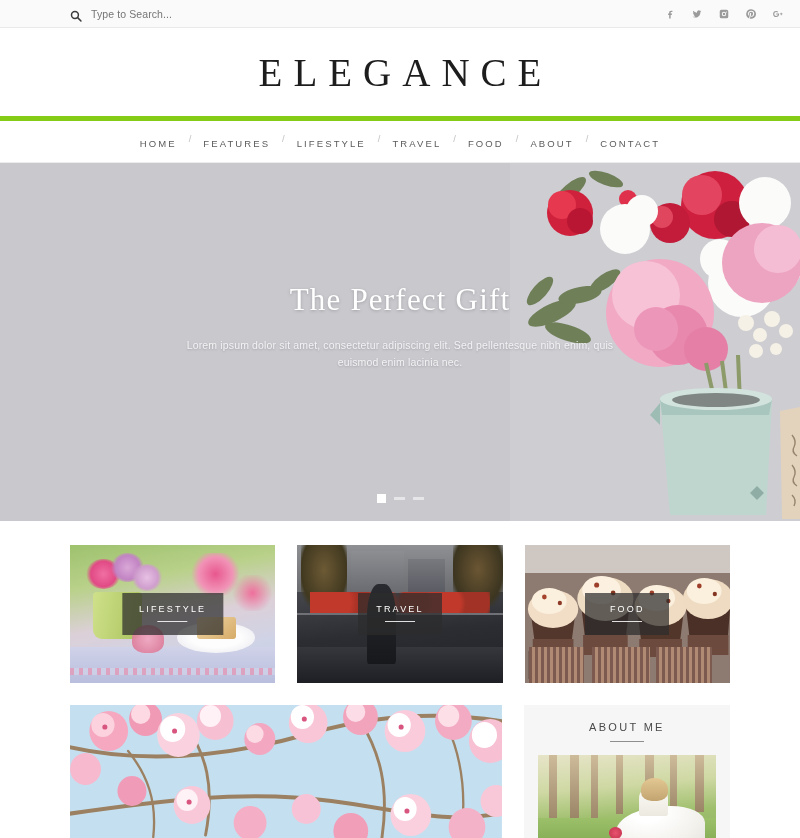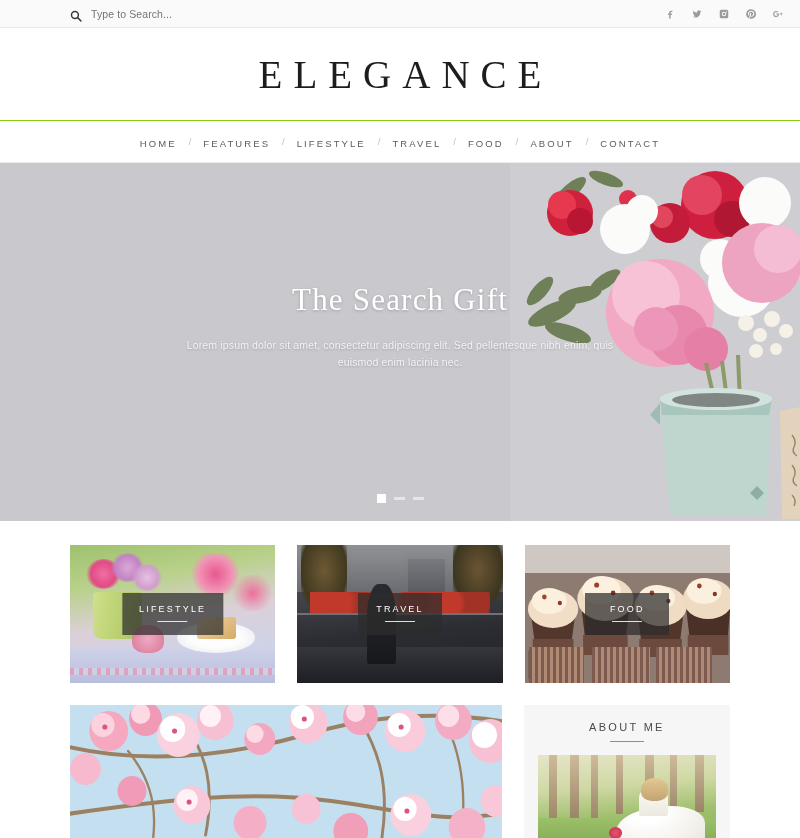--- a/index.html
+++ b/index.html
@@ -31,36 +31,36 @@
     width: 13px; height: 13px; display: flex;
     align-items: center; justify-content: center;
     color: #9b9b9b;
   }
   .social-icon svg { width: 12px; height: 12px; fill: currentColor; display: block; }
 
   
   .brand-bar {
     height: 93px; background: #fff;
     display: flex; align-items: center; justify-content: center;
-    border-bottom: 1px solid #84cc16;
+    border-bottom: 5px solid #84cc16;
   }
   .brand-title {
     font-family: "Liberation Serif", serif;
     font-size: 39px; letter-spacing: 11px;
     color: #1d1d1d; font-weight: 400;
     text-indent: 11px; line-height: 1;
   }
 
   
   .navbar {
     height: 42px; background: #fff;
     display: flex; align-items: center; justify-content: center;
     border-bottom: 1px solid #ececec;
   }
-  .nav-list { display: flex; align-items: center; list-style: none; }
+  .nav-list { display: flex; list-style: none; }
   .nav-link {
     font-size: 9.5px; letter-spacing: 2.1px; color: #5b5b5b;
     text-decoration: none; text-transform: uppercase;
     padding: 0 2px; display: inline-block;
   }
   .nav-sep {
     font-size: 9.5px; color: #c2c2c2; padding: 0 10px;
     display: inline-block;
   }
 
@@ -374,21 +374,21 @@
         <path d="M270 248 L290 244 L290 356 L272 356 Z" fill="#e3d3bd"></path>
         <g stroke="#7e6a52" stroke-width="1.4" fill="none" opacity=".75">
           <path d="M282 272 q5 6 2 12 q-3 5 3 9"></path>
           <path d="M282 302 q5 6 2 12 q-3 5 3 9"></path>
           <path d="M282 332 q5 5 2 11"></path>
         </g>
       </svg>
     </div>
 
     <div class="hero-content">
-      <h2 class="hero-title">The Search Gift</h2>
+      <h2 class="hero-title">The Perfect Gift</h2>
       <p class="hero-sub">Lorem ipsum dolor sit amet, consectetur adipiscing elit. Sed pellentesque nibh enim, quis euismod enim lacinia nec.</p>
     </div>
 
     <div class="hero-dots">
       <span class="dot-active"></span>
       <span class="dot"></span>
       <span class="dot"></span>
     </div>
   </section>
 

